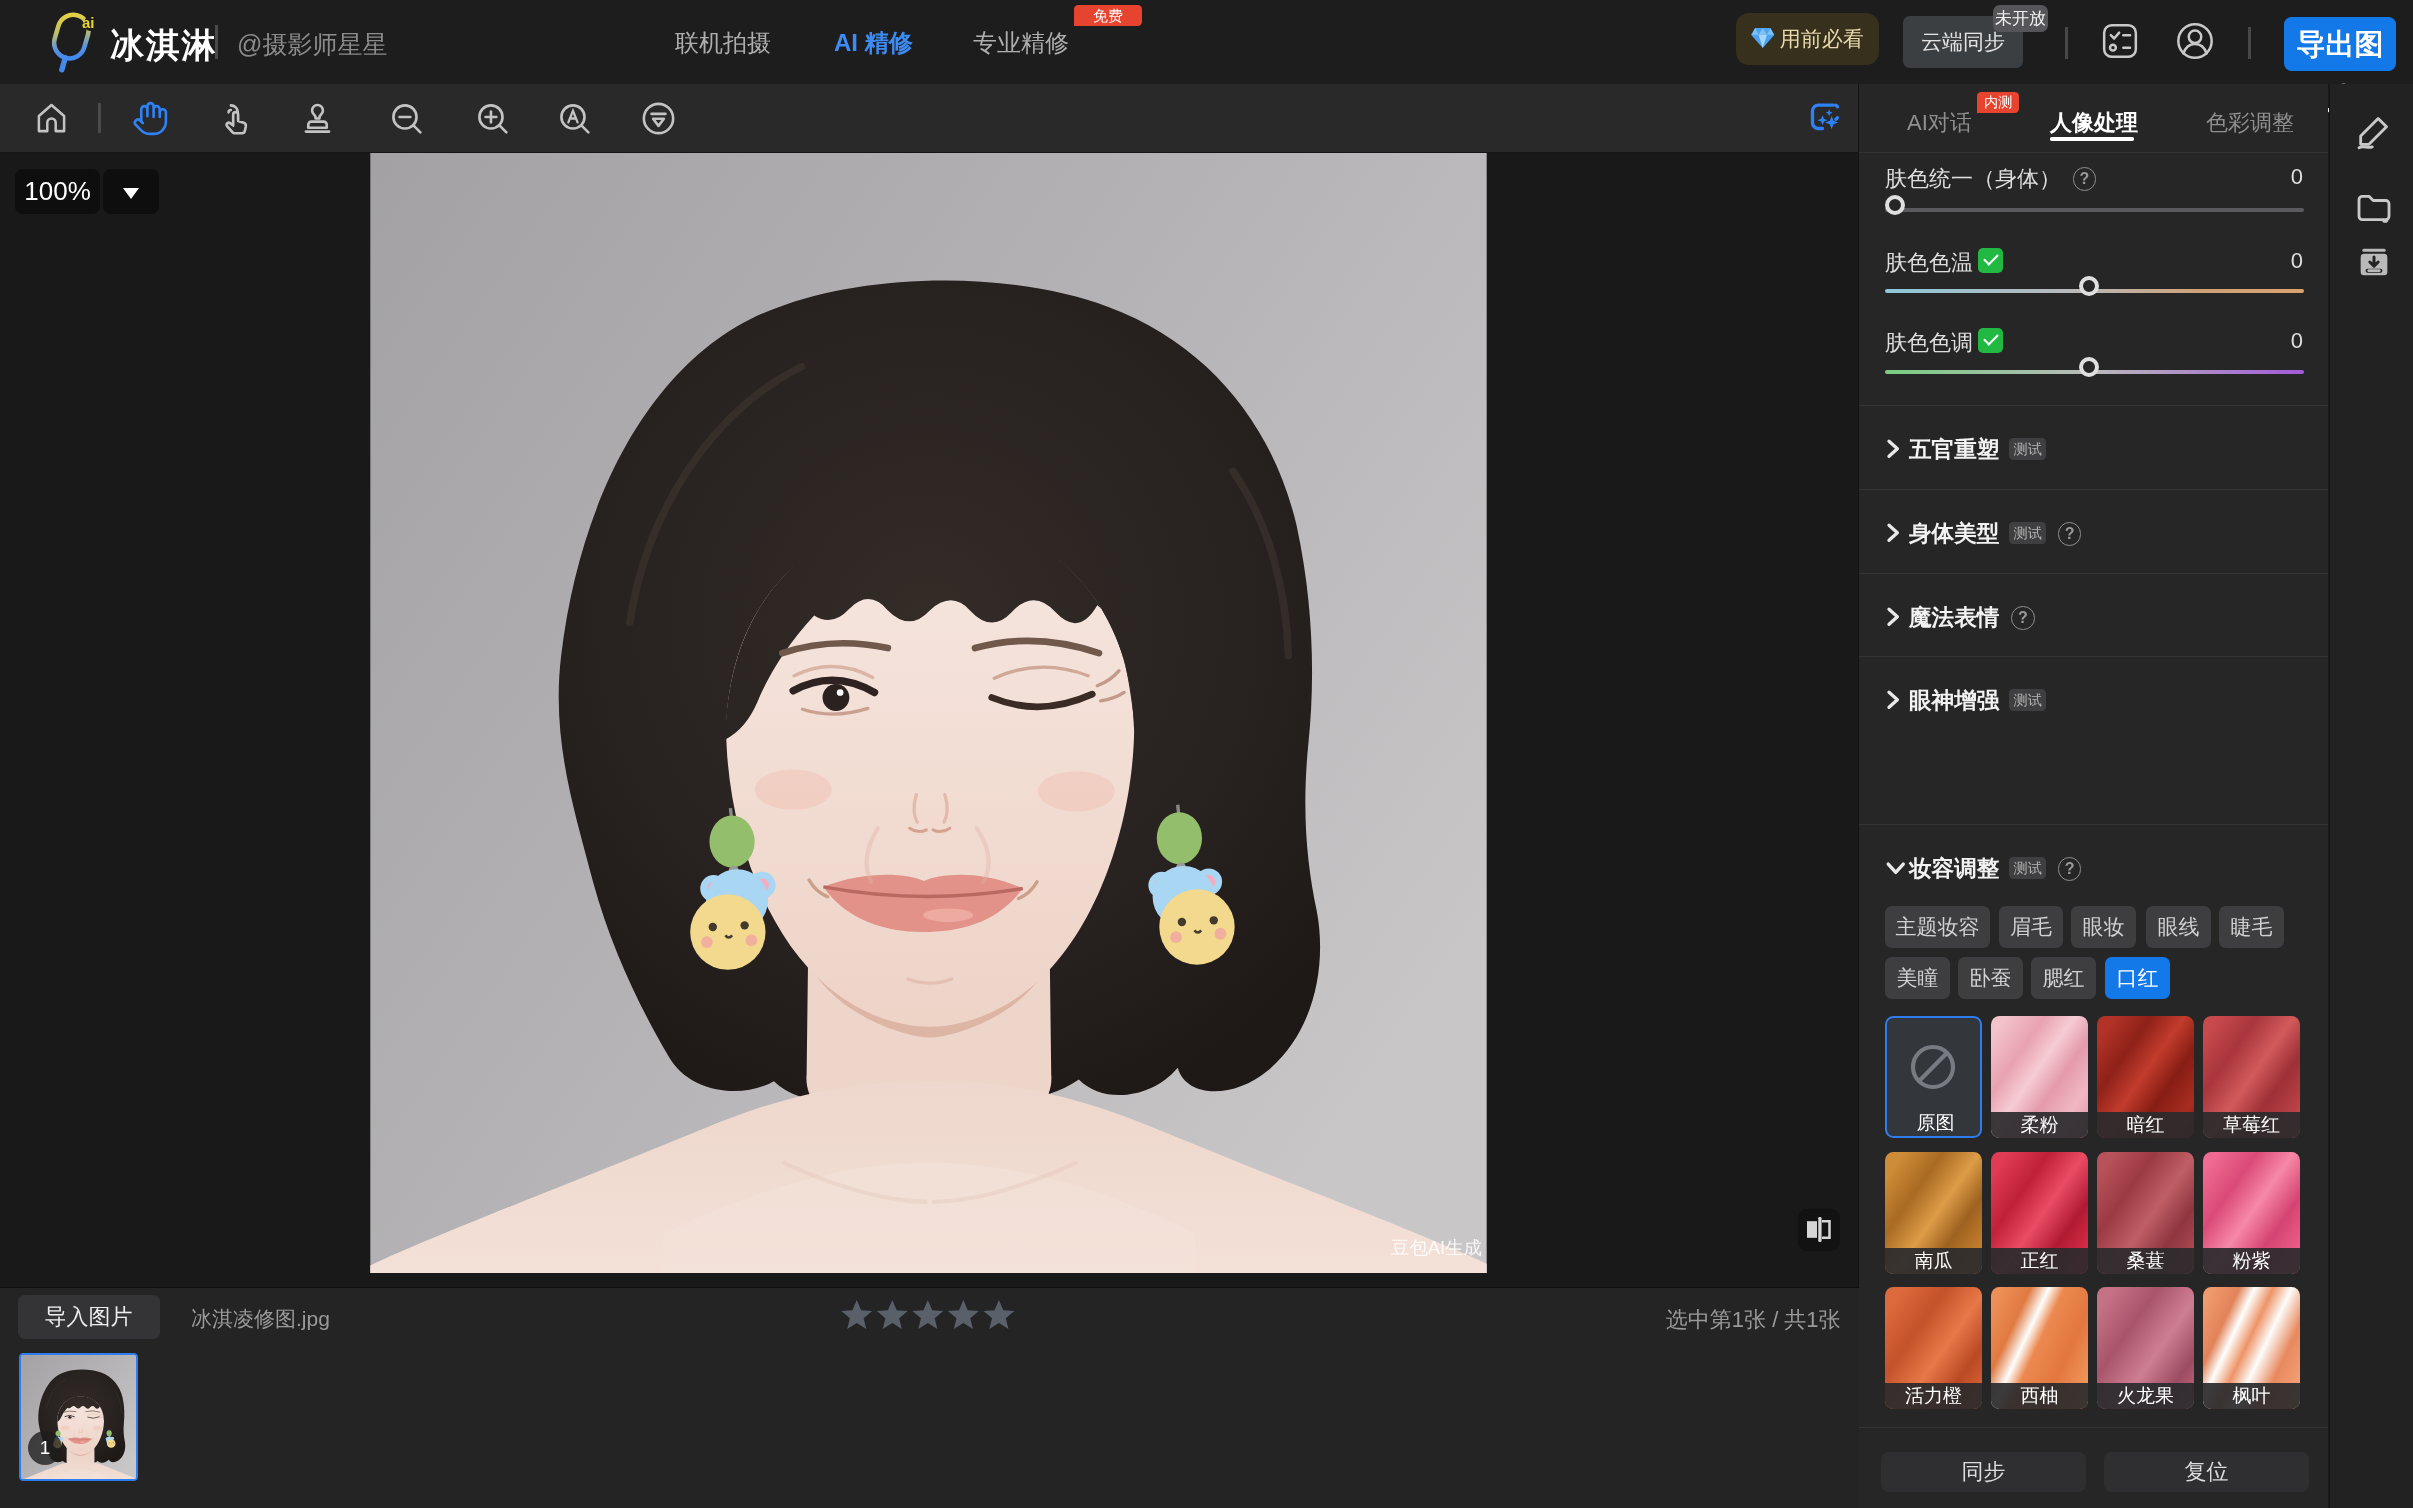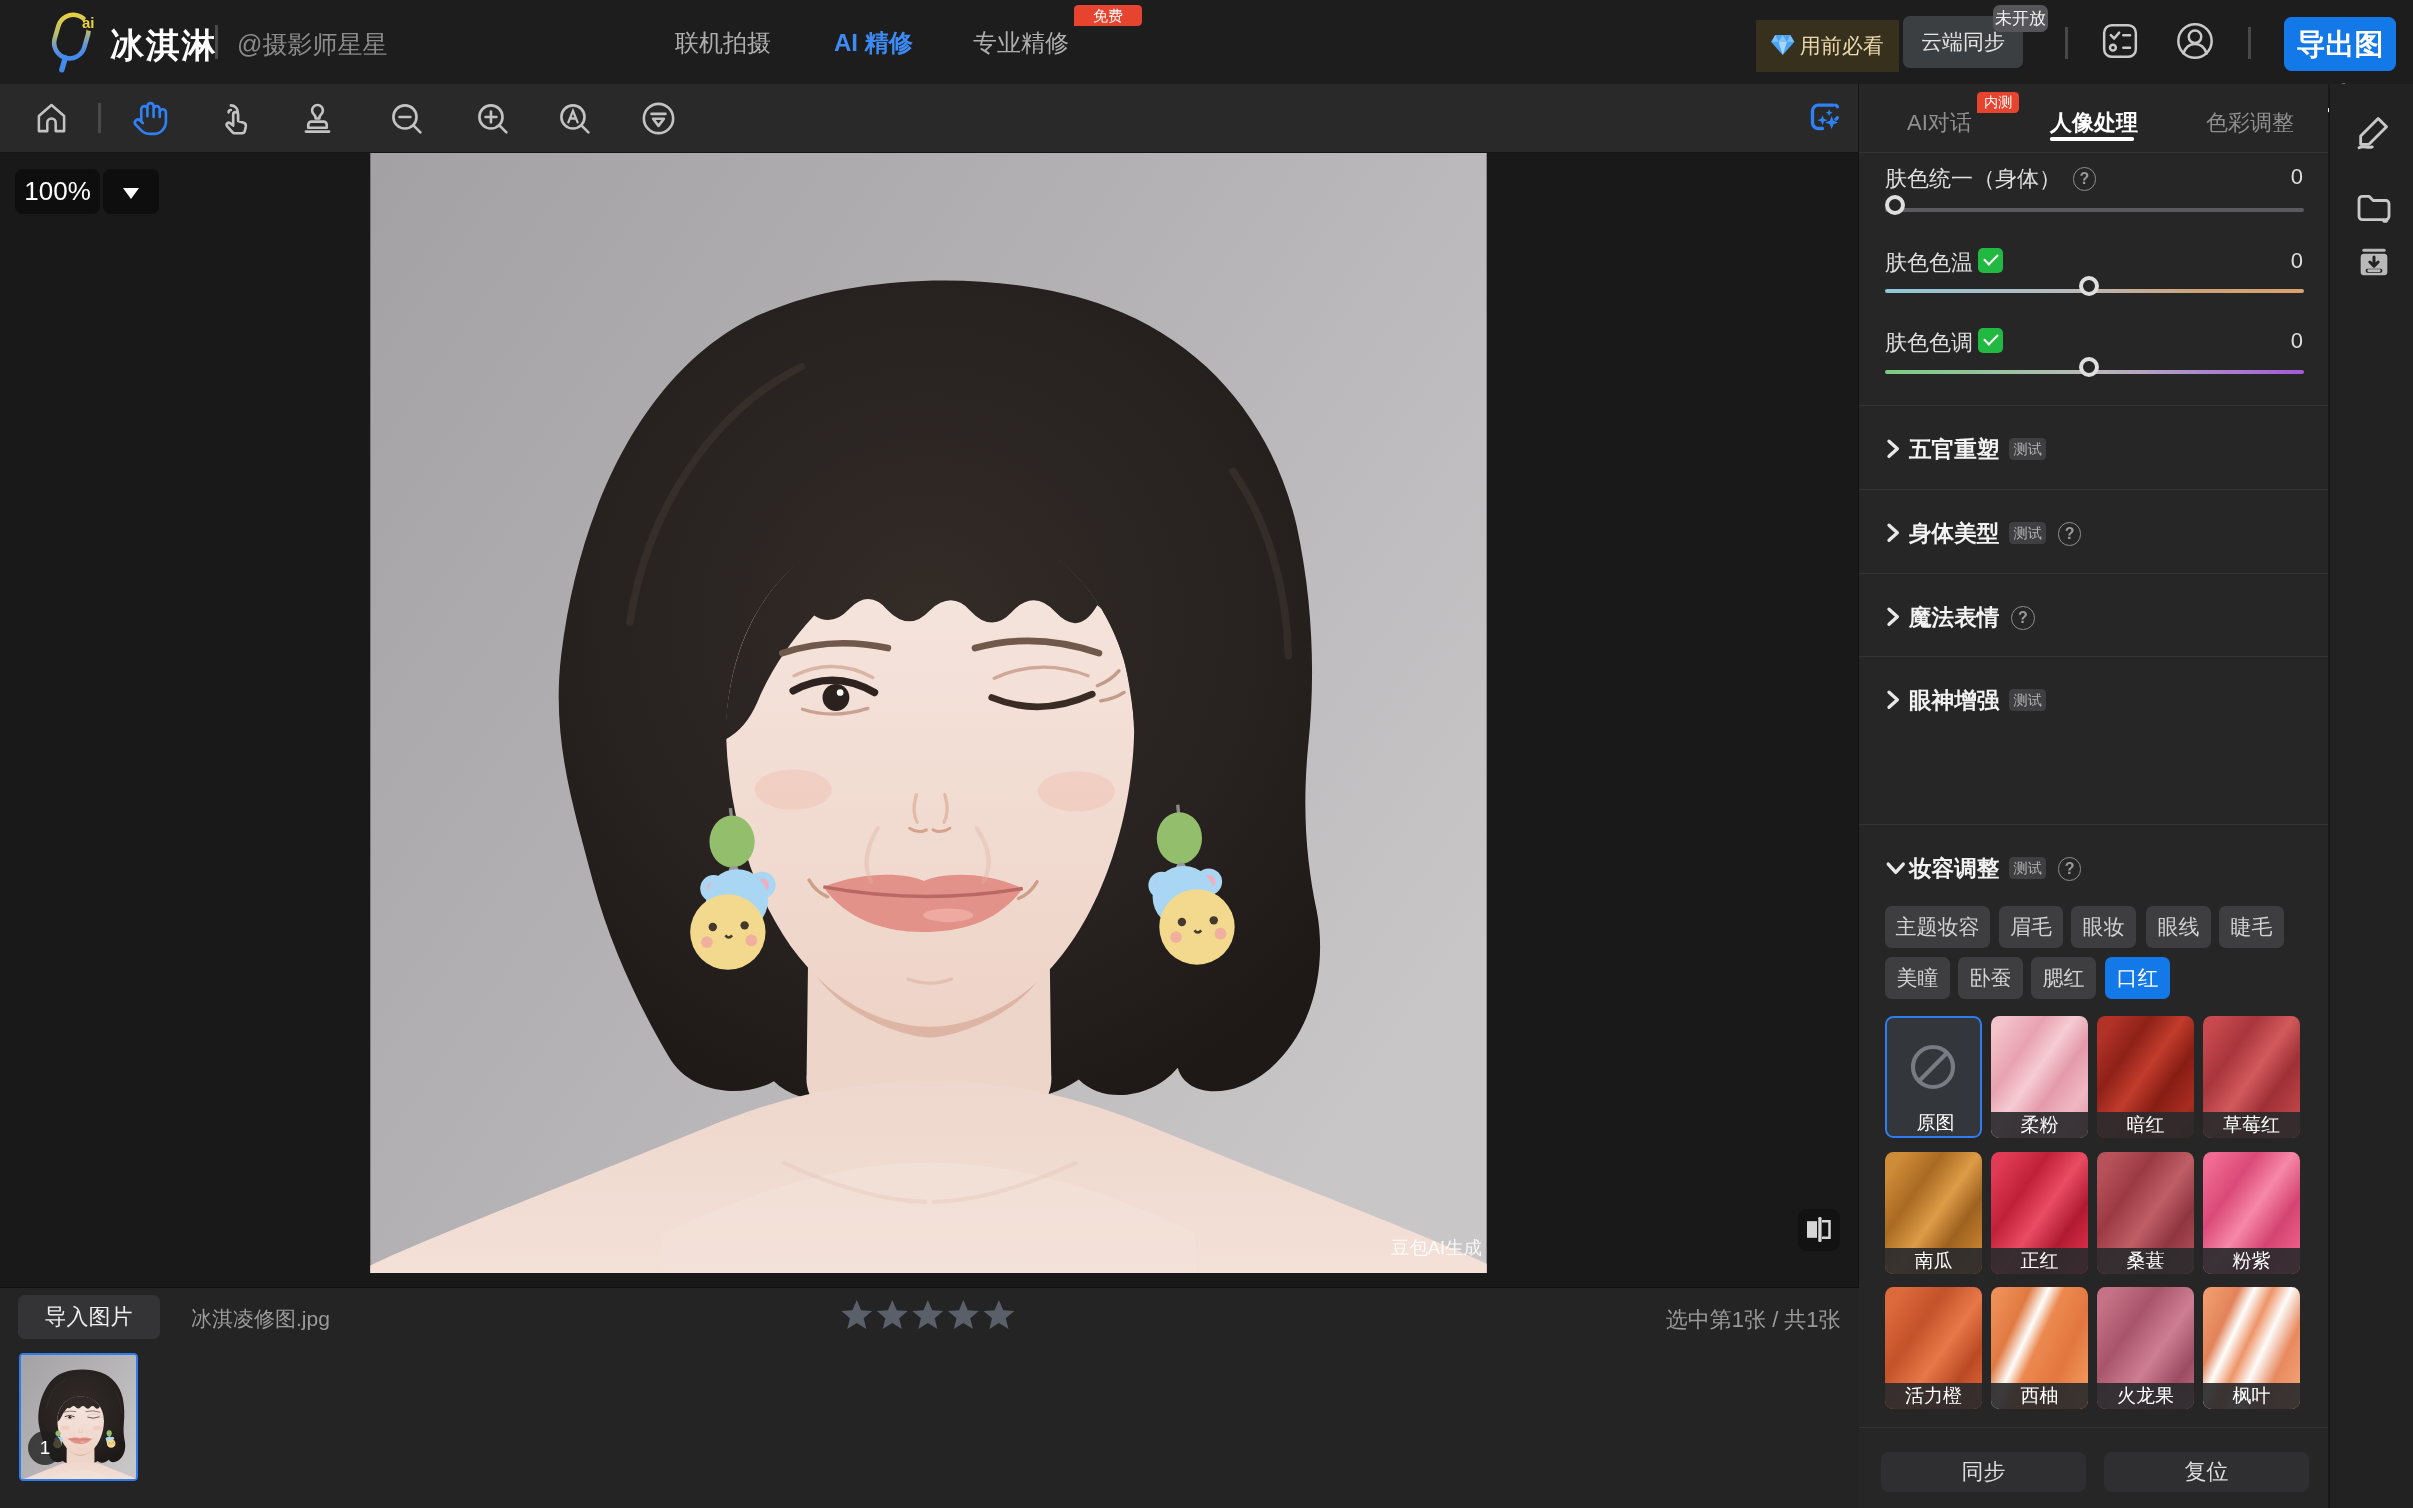--- a/index.html
+++ b/index.html
@@ -9,21 +9,21 @@
 #topbar{position:absolute;left:0;top:0;width:2413px;height:84px;background:#1d1d1e;}
 #logo{position:absolute;left:37px;top:10px;width:65px;height:65px;}
 #title{position:absolute;left:110px;top:22.6px;font-size:34px;font-weight:bold;color:#fff;letter-spacing:1.7px;}
 #tdiv{position:absolute;left:215px;top:25px;width:2.5px;height:34px;background:#4a4a4a;}
 #author{position:absolute;left:237px;top:28px;font-size:25px;color:#8b8b8b;text-align:center;}
 .nav{position:absolute;top:27px;font-size:24px;color:#aeaeae;}
 #nav1{left:675px;}
 #nav2{left:834px;color:#3d8bf5;font-weight:bold;}
 #nav3{left:973px;}
 #freebadge{position:absolute;left:1074px;top:5px;background:#e6442e;color:#fff;font-size:15px;line-height:21px;padding:0 19px;border-radius:4.2px 4.2px 4.2px 0;}
-#btn-watch{position:absolute;left:1736px;top:20px;width:143px;height:52px;background:#37301c;border-radius:1px;color:#e9d9ad;font-size:21px;line-height:52px;text-align:center;margin-left:20px;}
+#btn-watch{position:absolute;left:1736px;top:13px;width:143px;height:52px;background:#37301c;border-radius:13px;color:#e9d9ad;font-size:21px;line-height:52px;text-align:center;}
 #btn-cloud{position:absolute;left:1903px;top:16px;width:120px;height:52px;background:#3c3f42;border-radius:6.7px;color:#e4e4e4;font-size:21px;line-height:52px;text-align:center;}
 #tip-open{position:absolute;left:1993px;top:5px;width:55px;height:27px;background:#56565a;border-radius:6.7px;color:#f2f2f2;font-size:17px;line-height:27px;text-align:center;}
 .tbdiv{position:absolute;top:27px;width:2.5px;height:32px;background:#48484a;}
 #btn-export{position:absolute;left:2284px;top:17px;width:112px;height:54px;background:#1378e8;border-radius:7.5px;color:#fff;font-size:29px;line-height:54px;text-align:center;font-weight:bold;}
 
 #toolrow{position:absolute;left:0;top:84px;width:1858px;height:69px;background:#29292a;border-bottom:0.8px solid #151515;}
 #tooldiv{position:absolute;left:98px;top:19px;width:2.5px;height:30px;background:#4a4a4a;}
 
 #canvas{position:absolute;left:0;top:153px;width:1858px;height:1134px;background:#191919;}
 #zoombox{position:absolute;left:15px;top:16px;width:85px;height:45px;background:#0e0e0e;border-radius:7.5px;color:#fff;font-size:26px;line-height:45px;text-align:center;}

